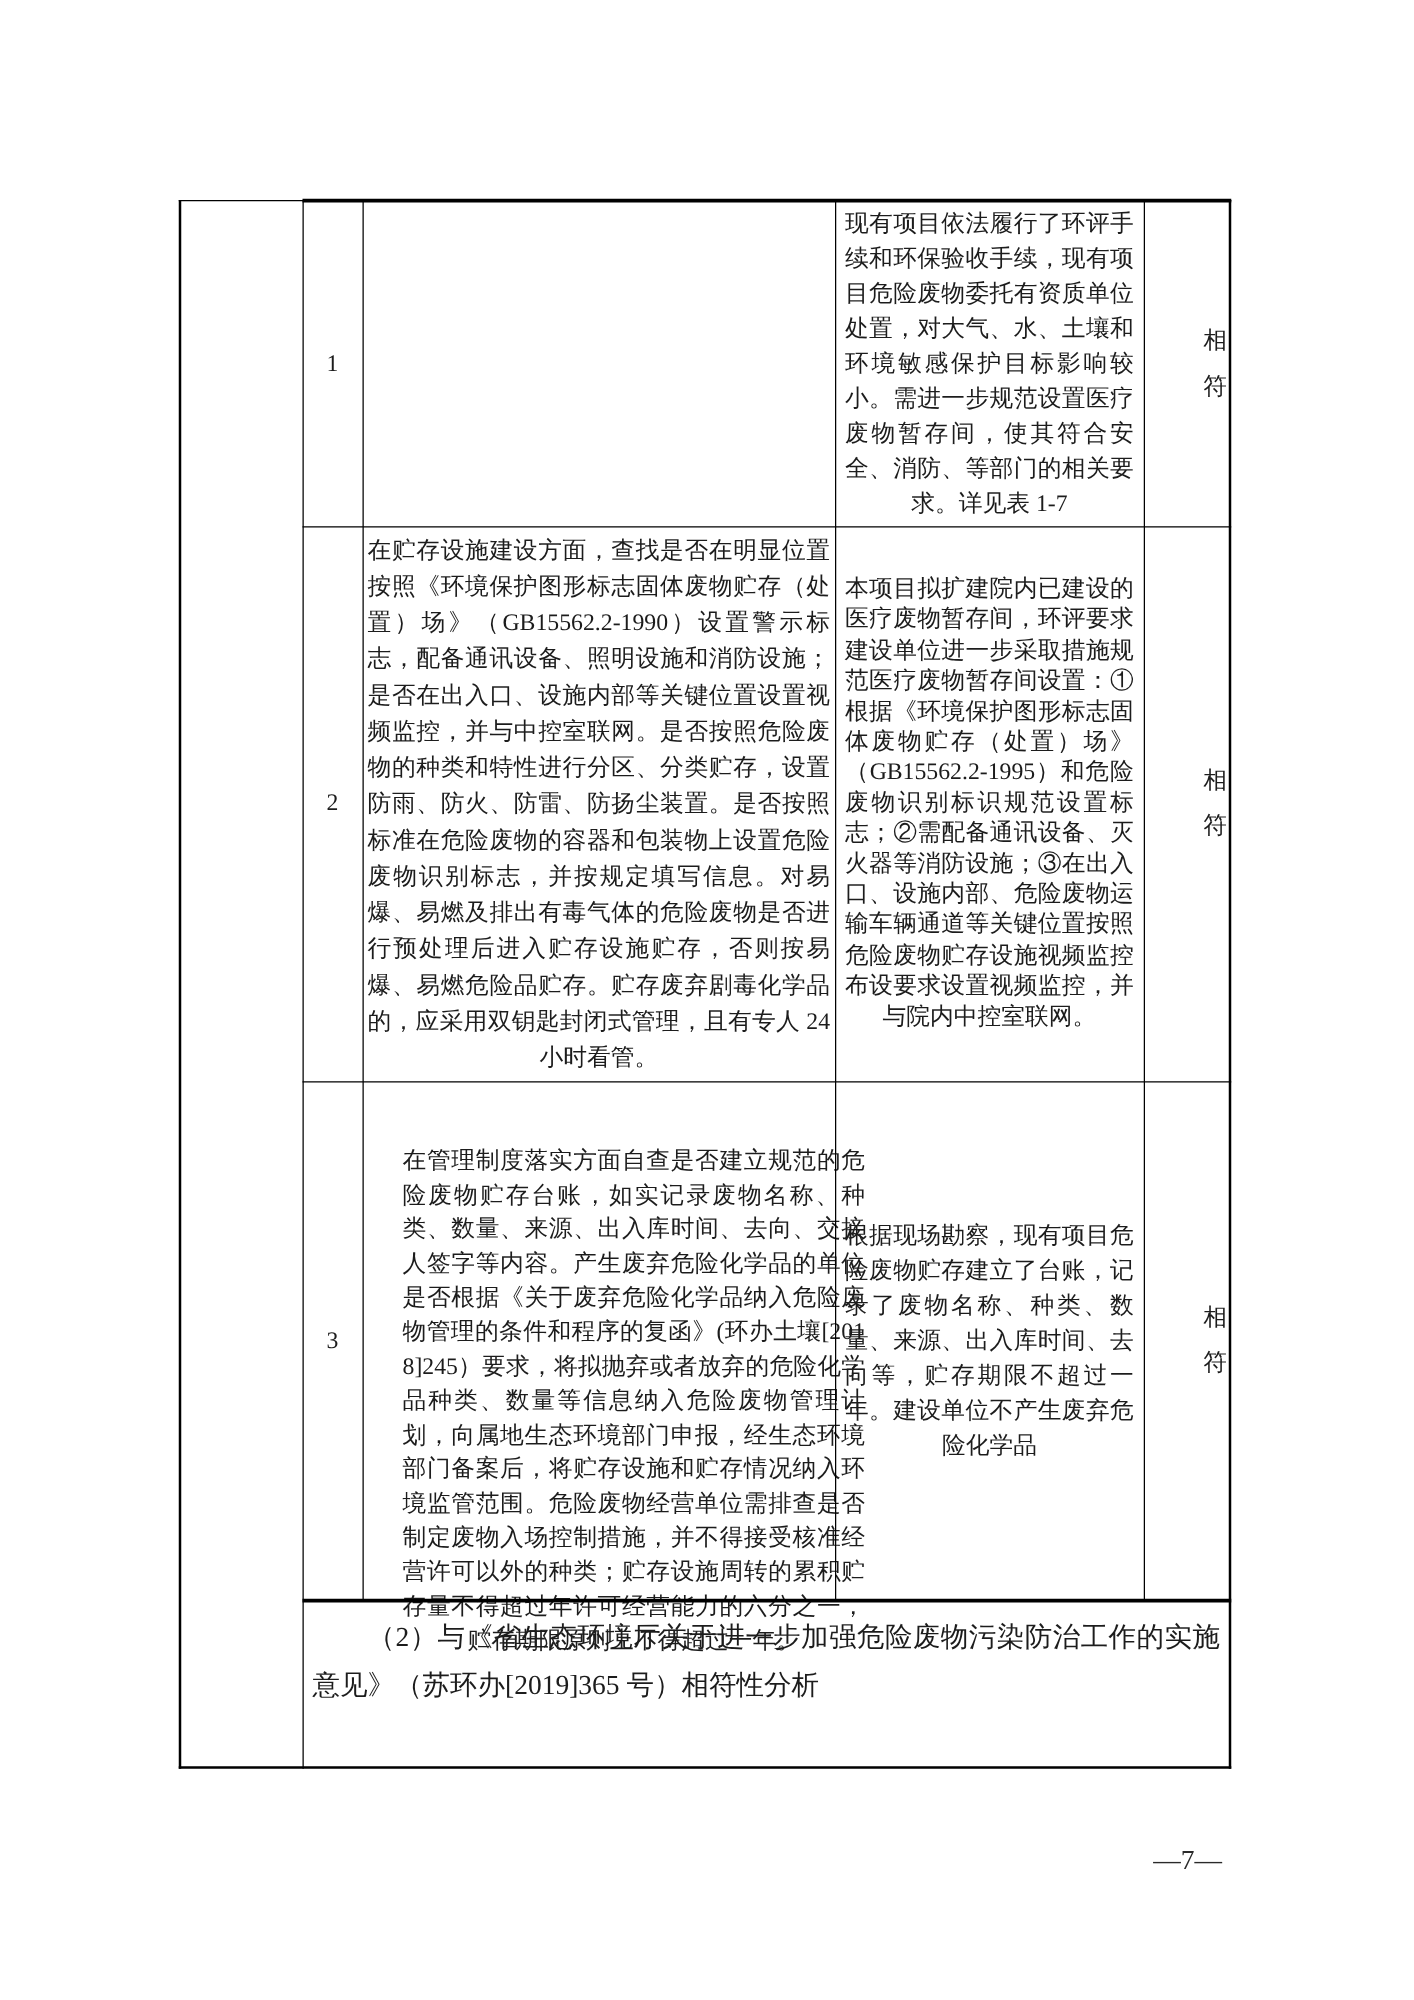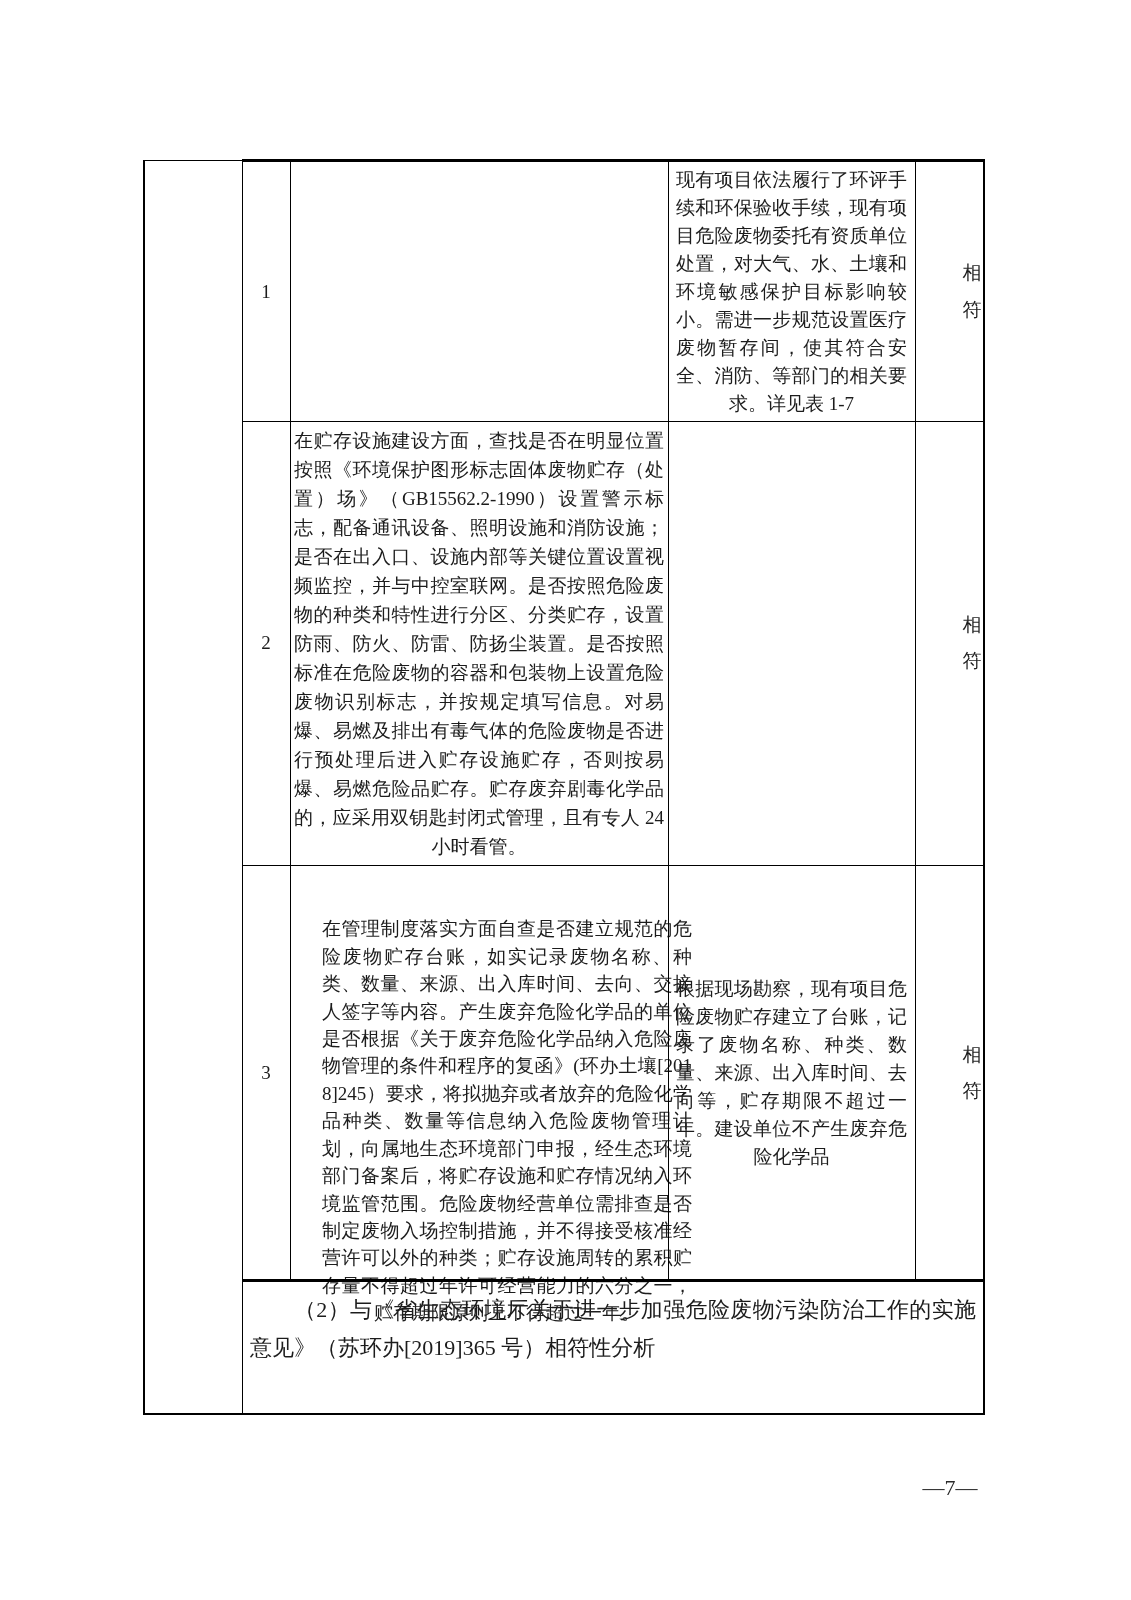--- a/index.html
+++ b/index.html
@@ -77,20 +77,23 @@
   <div class="cell status-cell" style="left:915px;top:162px;width:69px;height:259px;">
     <span class="txt">相符</span>
   </div>
 
   <div class="cell num-cell" style="left:242px;top:421px;width:48px;height:444px;">
     <span class="txt">2</span>
   </div>
   <div class="cell crit" style="left:290px;top:421px;width:378px;height:444px;line-height:29px;">
     <div class="txt">在贮存设施建设方面，查找是否在明显位置按照《环境保护图形标志固体废物贮存（处置）场》（GB15562.2-1990）设置警示标志，配备通讯设备、照明设施和消防设施；是否在出入口、设施内部等关键位置设置视频监控，并与中控室联网。是否按照危险废物的种类和特性进行分区、分类贮存，设置防雨、防火、防雷、防扬尘装置。是否按照标准在危险废物的容器和包装物上设置危险废物识别标志，并按规定填写信息。对易爆、易燃及排出有毒气体的危险废物是否进行预处理后进入贮存设施贮存，否则按易爆、易燃危险品贮存。贮存废弃剧毒化学品的，应采用双钥匙封闭式管理，且有专人 24 小时看管。</div>
   </div>
+  <div class="cell comp" style="left:668px;top:421px;width:247px;height:444px;line-height:24.4px;">
+    <div class="txt">本项目拟扩建院内已建设的医疗废物暂存间，环评要求建设单位进一步采取措施规范医疗废物暂存间设置：①根据《环境保护图形标志固体废物贮存（处置）场》（GB15562.2-1995）和危险废物识别标识规范设置标志；②需配备通讯设备、灭火器等消防设施；③在出入口、设施内部、危险废物运输车辆通道等关键位置按照危险废物贮存设施视频监控布设要求设置视频监控，并与院内中控室联网。</div>
+  </div>
   <div class="cell status-cell" style="left:915px;top:421px;width:69px;height:444px;">
     <span class="txt">相符</span>
   </div>
 
   <div class="cell num-cell" style="left:242px;top:865px;width:48px;height:416px;">
     <span class="txt">3</span>
   </div>
   <div class="cell crit" style="left:290px;top:865px;width:378px;height:512px;line-height:27.4px;margin-left:28px;">
     <div class="txt">在管理制度落实方面自查是否建立规范的危险废物贮存台账，如实记录废物名称、种类、数量、来源、出入库时间、去向、交接人签字等内容。产生废弃危险化学品的单位是否根据《关于废弃危险化学品纳入危险废物管理的条件和程序的复函》(环办土壤[2018]245）要求，将拟抛弃或者放弃的危险化学品种类、数量等信息纳入危险废物管理计划，向属地生态环境部门申报，经生态环境部门备案后，将贮存设施和贮存情况纳入环境监管范围。危险废物经营单位需排查是否制定废物入场控制措施，并不得接受核准经营许可以外的种类；贮存设施周转的累积贮存量不得超过年许可经营能力的六分之一，贮存期限原则上不得超过一年。</div>
   </div>

